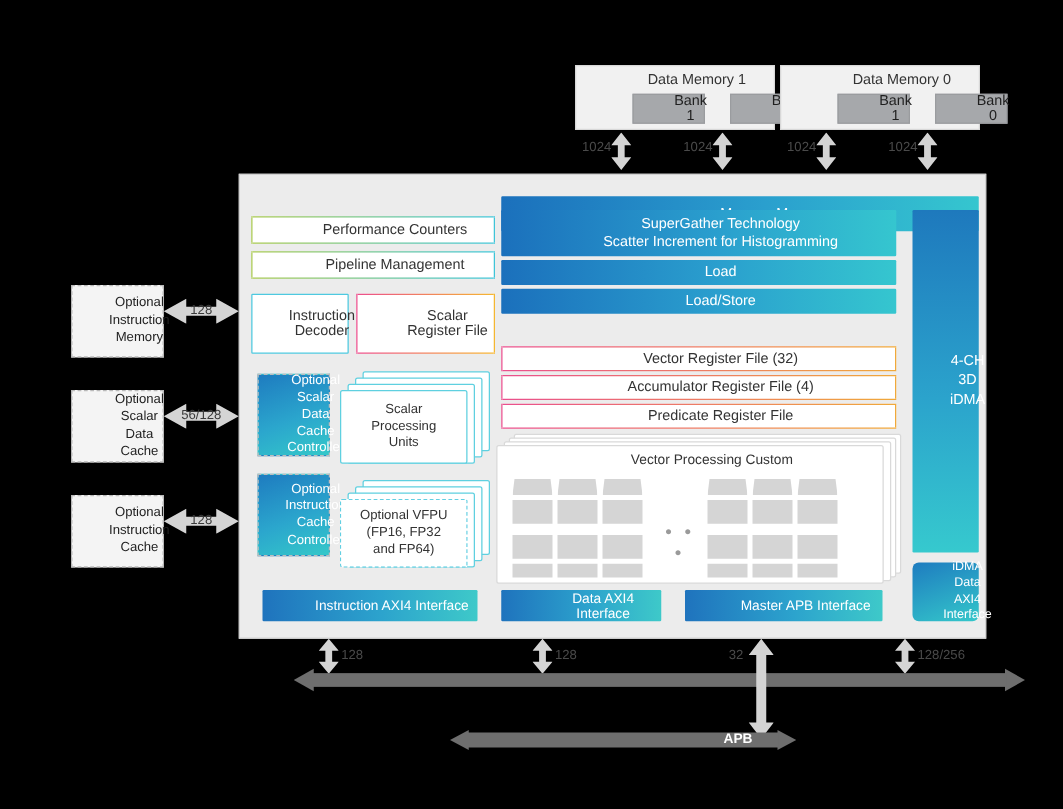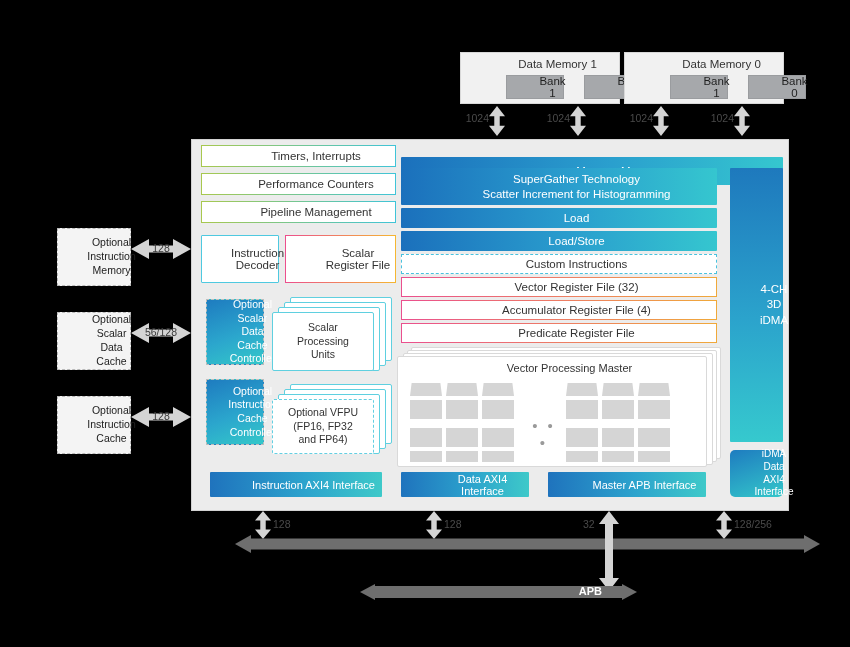--- a/index.html
+++ b/index.html
@@ -127,21 +127,20 @@
       </svg></div>
     <div class="hlabel" style="left: 131px; top: 326px; width: 60px; text-align: center; position: absolute;">56/128</div>
     <div style="position: absolute; left: 131px; top: 407px; width: 60px; height: 20px;"><svg width="60" height="20" viewBox="0 0 60 20">
         <polygon points="0,10 18,0 18,6.4 42,6.4 42,0 60,10 42,20 42,13.6 18,13.6 18,20" fill="#d4d4d4"></polygon>
       </svg></div>
     <div class="hlabel" style="left: 131px; top: 410px; width: 60px; text-align: center; position: absolute;">128</div>
   </div>
 
 <div class="abs panel" style="left:191px;top:139px;width:598px;height:372px;">
 
-  <div class="abs ctr rowbox grad-greencyan" style="left:9px;top:5px;width:195px;height:22px;">Timers, Interrupts</div>
   <div class="abs ctr rowbox grad-greencyan" style="left:9px;top:33px;width:195px;height:22px;">Performance Counters</div>
   <div class="abs ctr rowbox grad-greencyan" style="left:9px;top:61px;width:195px;height:22px;">Pipeline Management</div>
 
   <div class="abs ctr rowbox grad-cyan" style="left:9px;top:95px;width:78px;height:48px;white-space:pre-line;">Instruction
 Decoder</div>
   <div class="abs ctr rowbox grad-pinkorange" style="left:93px;top:95px;width:111px;height:48px;white-space:pre-line;">Scalar
 Register File</div>
 
   <div class="abs ctr ctrl" style="left:14px;top:159px;width:58px;height:66px;white-space:pre-line;">Optional
 Scalar Data
@@ -169,32 +168,31 @@
 (FP16, FP32
 and FP64)</div>
   </div>
 
   <div class="abs ctr bluebar" style="left:209px;top:17px;width:382px;height:28px;">Memory Mux</div>
   <div class="abs ctr bluebar" style="left:209px;top:28px;width:316px;height:37px;white-space:pre-line;">SuperGather Technology
 Scatter Increment for Histogramming</div>
   <div class="abs ctr bluebar" style="left:209px;top:68px;width:316px;height:20px;">Load</div>
   <div class="abs ctr bluebar" style="left:209px;top:91px;width:316px;height:20px;">Load/Store</div>
 
-  <div class="abs ctr dashbox" style="left:209px;top:114px;width:316px;height:20px;">Custom Instructions</div>
 
   <div class="abs ctr rowbox grad-pinkgold" style="left:209px;top:137px;width:316px;height:20px;">Vector Register File (32)</div>
   <div class="abs ctr rowbox grad-pinkgold" style="left:209px;top:160px;width:316px;height:20px;">Accumulator Register File (4)</div>
   <div class="abs ctr rowbox grad-pinkgold" style="left:209px;top:183px;width:316px;height:20px;">Predicate Register File</div>
 
   <div class="stackwrap" style="left:205px;top:207px;width:328px;height:120px;">
     <div class="abs vpu" style="left:14px;top:0;width:310px;height:112px;"></div>
     <div class="abs vpu" style="left:10px;top:3px;width:310px;height:112px;"></div>
     <div class="abs vpu" style="left:6px;top:6px;width:310px;height:112px;"></div>
     <div class="abs vpu" id="vpu-front" style="left:0;top:9px;width:310px;height:111px;">
-      <div class="ctr vpu-title" style="height:22px;">Vector Processing Master</div>
+      <div class="ctr vpu-title" style="height:22px;">Vector Processing Custom</div>
       <div class="dots" id="vpu-dots" style="left: 128px; top: 60px; width: 36px; text-align: center;">• • •</div>
     <div class="trap" style="left: 12px; top: 26px; width: 32px; height: 13px;"></div>
         <div class="blk" style="left: 12px; top: 43px; width: 32px; height: 19px;"></div>
         <div class="blk" style="left: 12px; top: 71px; width: 32px; height: 19px;"></div>
         <div class="blk" style="left: 12px; top: 94px; width: 32px; height: 11px;"></div>
         <div class="trap" style="left: 48px; top: 26px; width: 32px; height: 13px;"></div>
         <div class="blk" style="left: 48px; top: 43px; width: 32px; height: 19px;"></div>
         <div class="blk" style="left: 48px; top: 71px; width: 32px; height: 19px;"></div>
         <div class="blk" style="left: 48px; top: 94px; width: 32px; height: 11px;"></div>
         <div class="trap" style="left: 84px; top: 26px; width: 32px; height: 13px;"></div>

